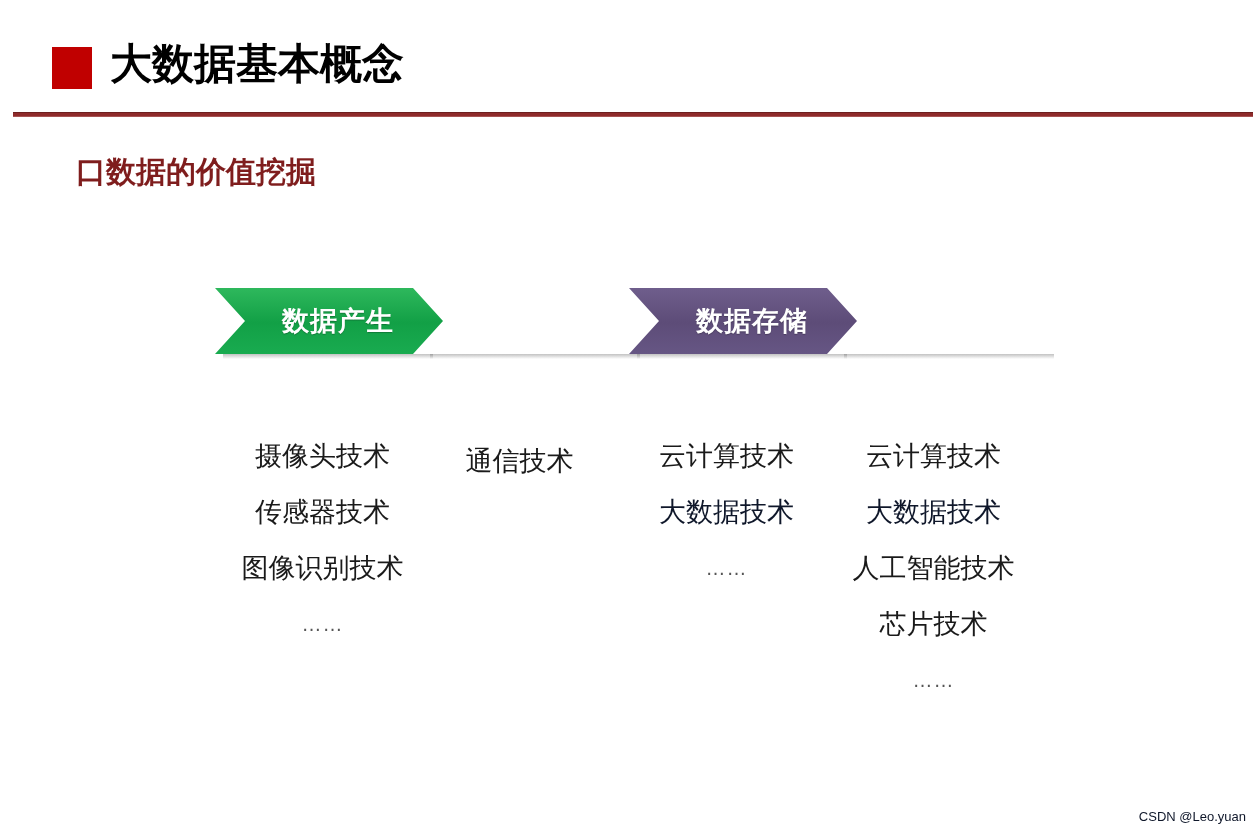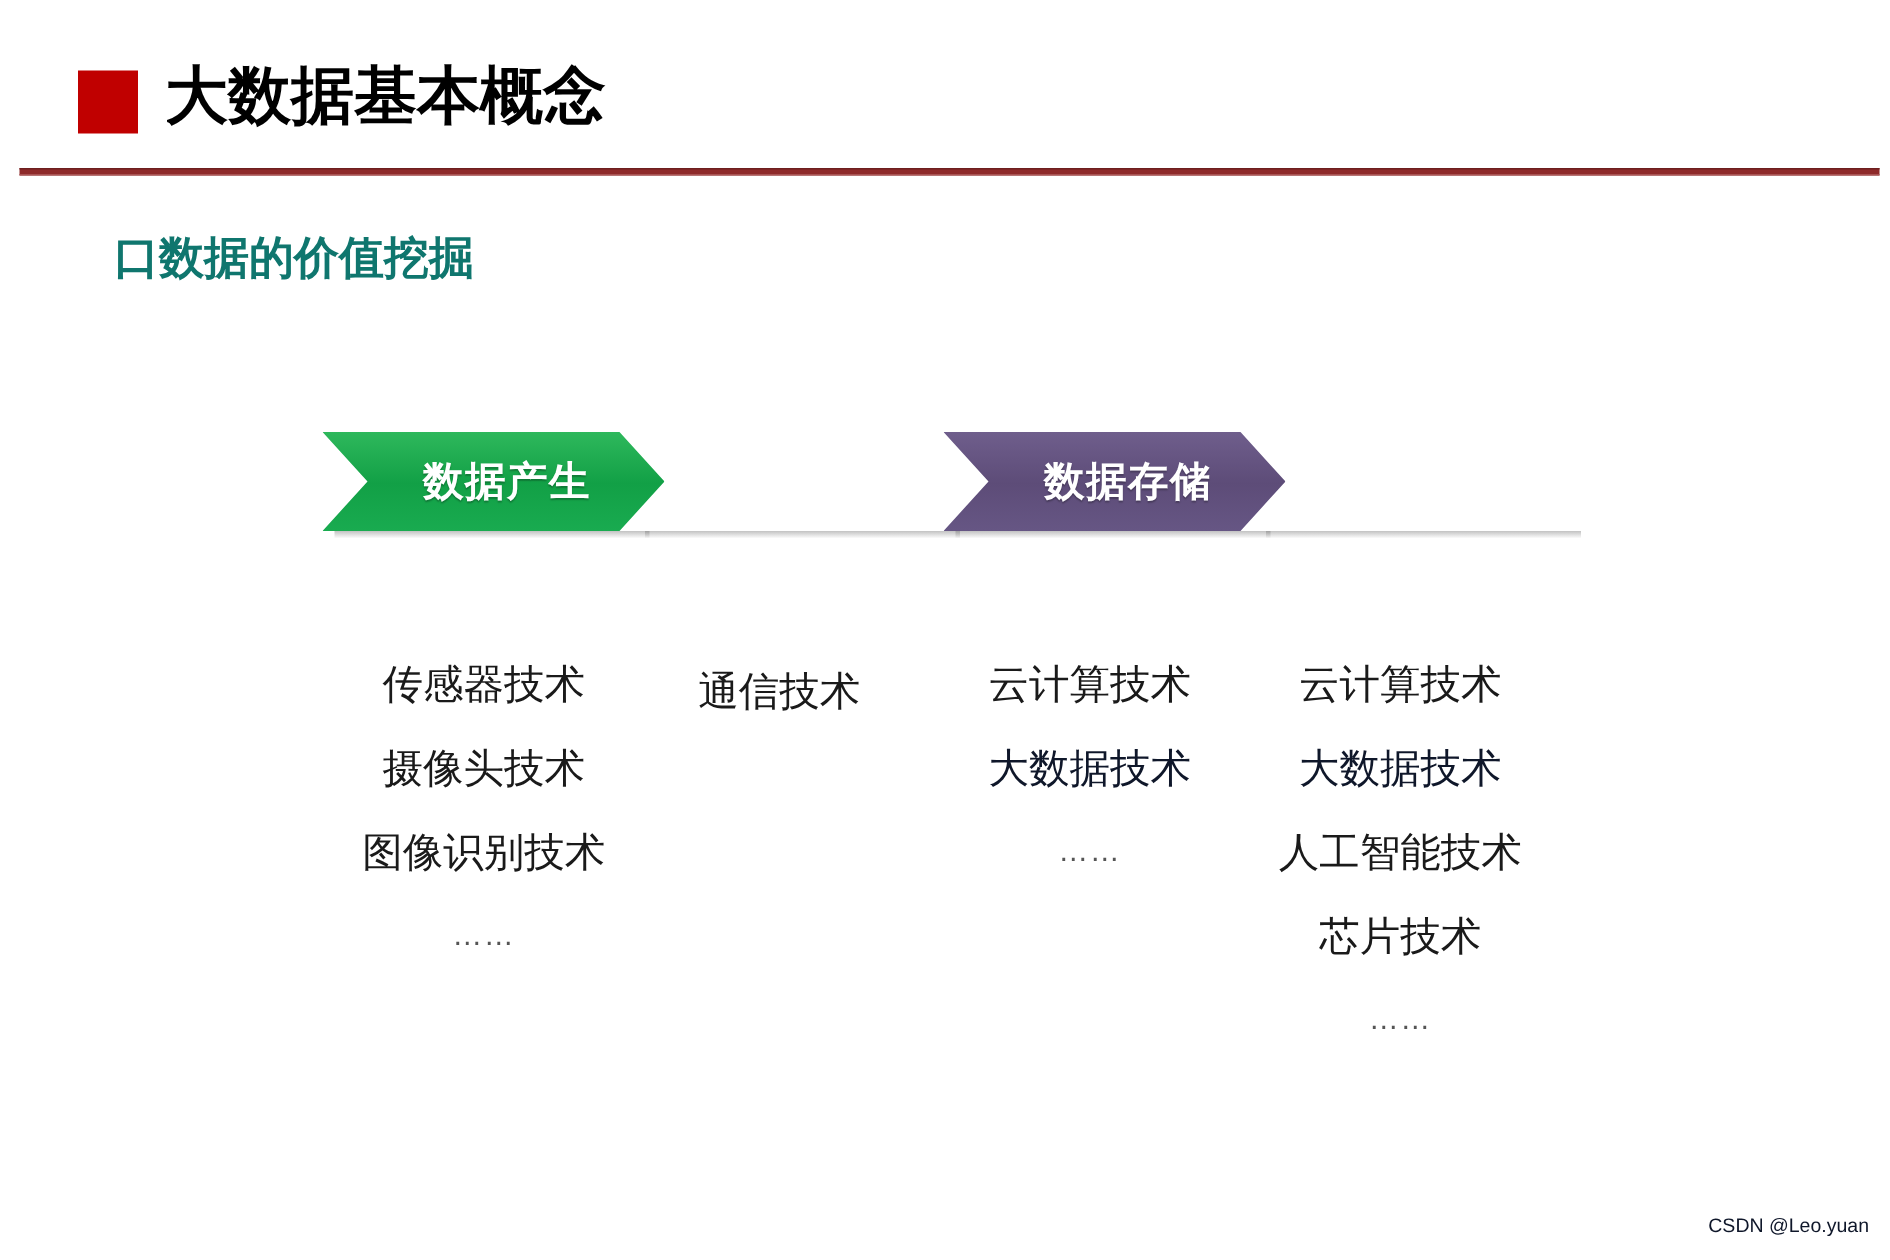--- a/index.html
+++ b/index.html
@@ -57,21 +57,21 @@
   }
 
   
   #subtitle {
     position: absolute;
     left: 76px;
     top: 152px;
     font-size: 30px;
     font-weight: bold;
     white-space: nowrap;
-    color: #0f766e;
+    color: #7f1d1d;
   }
 
   
   #pipeline {
     position: absolute;
     left: 215px;
     top: 288px;
     width: 830px;
     height: 70px;
   }
@@ -171,22 +171,22 @@
   <div class="chevron" id="chev-0">
     <span class="chev-label">数据产生</span>
   </div>
   <div class="chevron" id="chev-2">
     <span class="chev-label">数据存储</span>
   </div>
 </div>
 
 <div id="tech-columns">
   <div class="tech-col" id="tech-col-0">
+    <div class="tech-item">摄像头技术</div>
     <div class="tech-item">传感器技术</div>
-    <div class="tech-item">摄像头技术</div>
     <div class="tech-item">图像识别技术</div>
     <div class="tech-ellipsis">……</div>
   </div>
 
   <div class="tech-col" id="tech-col-1">
     <div class="tech-item">通信技术</div>
   </div>
 
   <div class="tech-col" id="tech-col-2">
     <div class="tech-item">云计算技术</div>

